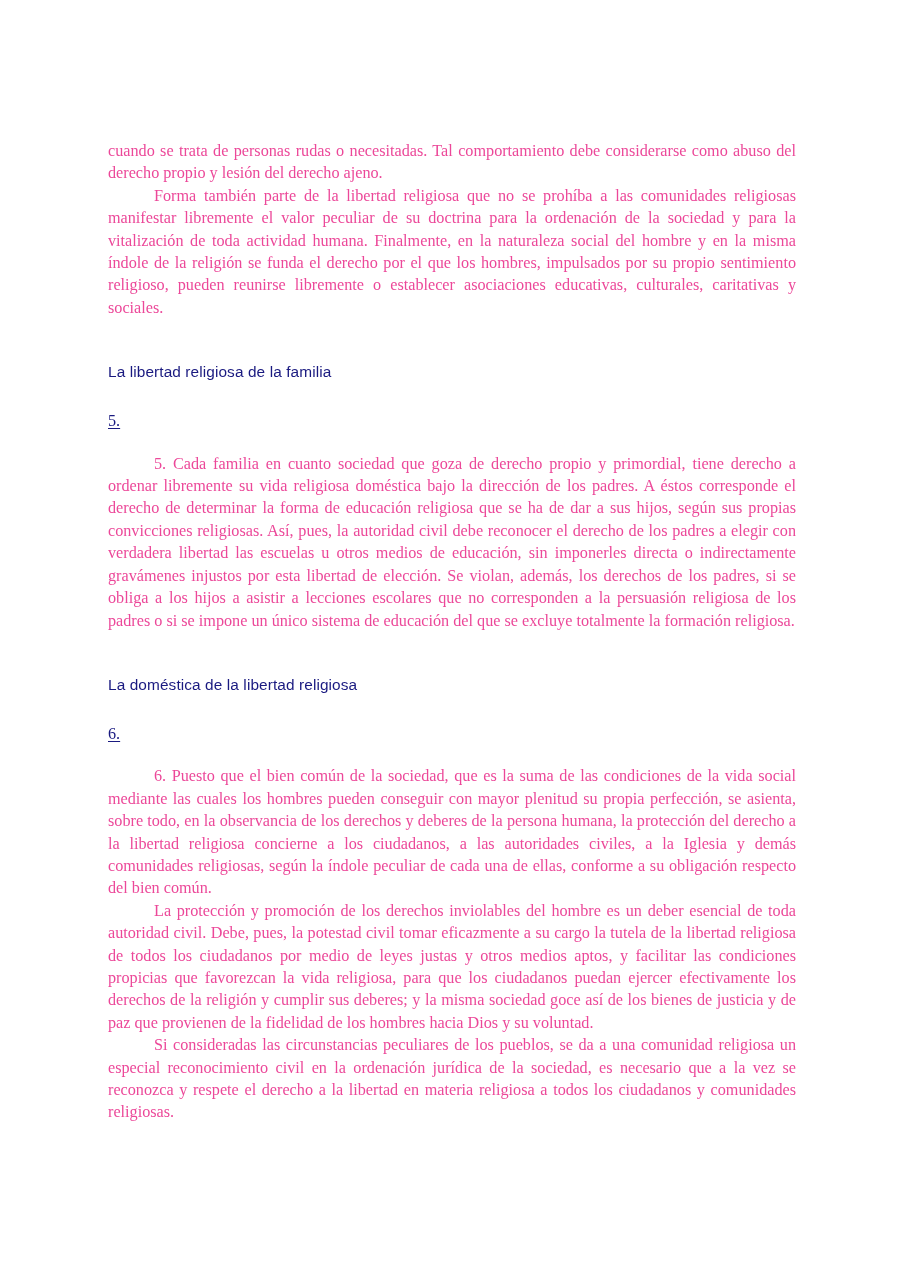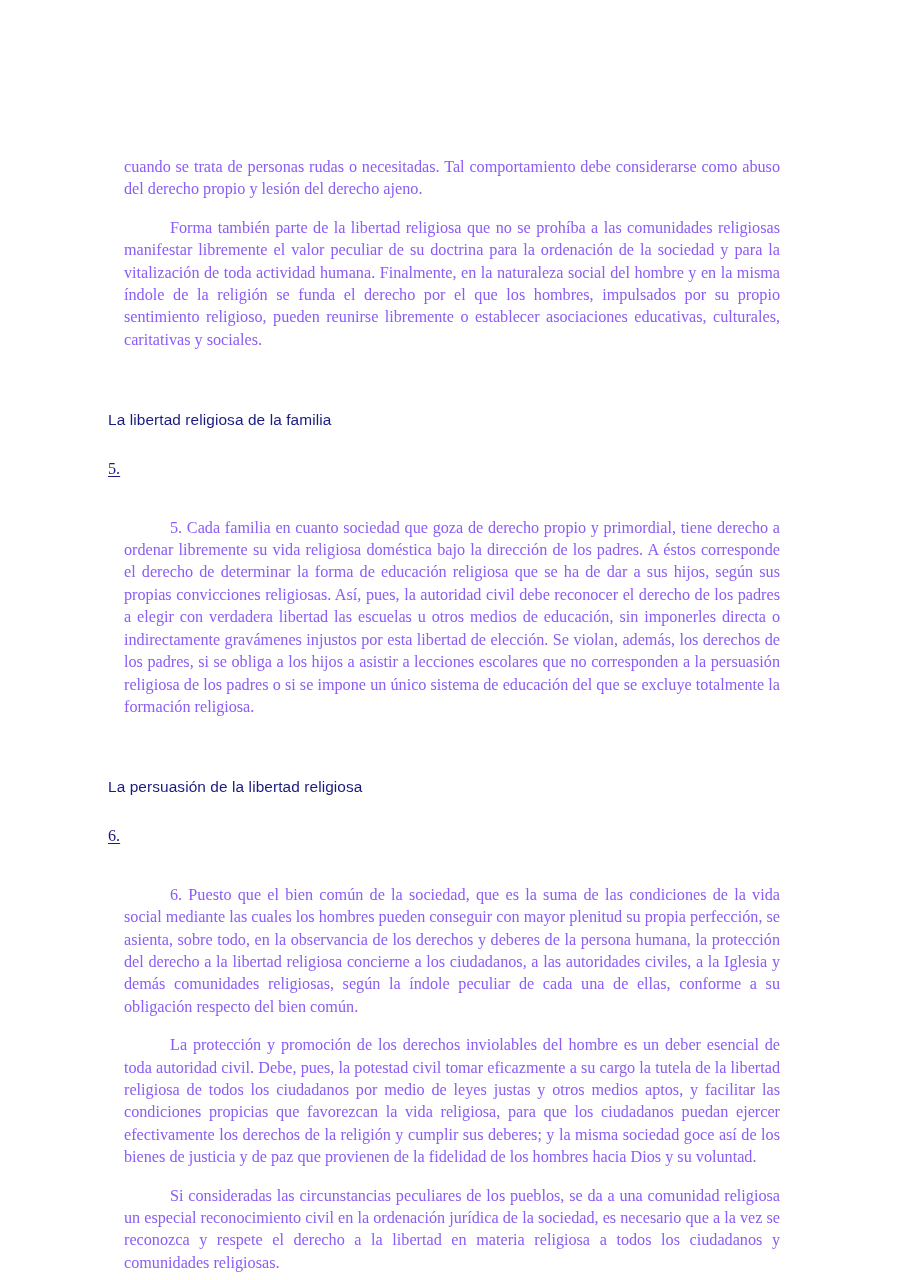--- a/index.html
+++ b/index.html
@@ -23,24 +23,24 @@
     left: 108px;
     top: 140px;
     width: 688px;
   }
 
   
   .para {
     font-family: "Liberation Serif", "DejaVu Serif", serif;
     font-size: 16.2px;
     line-height: 22.4px;
-    color: #8b5cf6;
+    color: #ec4899;
     text-align: justify;
     text-justify: inter-word;
-    margin: 16px;
+    margin: 0;
     hyphens: none;
     -webkit-hyphens: none;
   }
 
   .para.indent {
     text-indent: 46px;
   }
 
   .para.flush {
     text-indent: 0;
@@ -94,21 +94,21 @@
     <div>
       <a class="anchor">5.</a>
     </div>
 
     <div class="sp-after-anchor"></div>
 
     <p class="para indent">5. Cada familia en cuanto sociedad que goza de derecho propio y primordial, tiene derecho a ordenar libremente su vida religiosa doméstica bajo la dirección de los padres. A éstos corresponde el derecho de determinar la forma de educación religiosa que se ha de dar a sus hijos, según sus propias convicciones religiosas. Así, pues, la autoridad civil debe reconocer el derecho de los padres a elegir con verdadera libertad las escuelas u otros medios de educación, sin imponerles directa o indirectamente gravámenes injustos por esta libertad de elección. Se violan, además, los derechos de los padres, si se obliga a los hijos a asistir a lecciones escolares que no corresponden a la persuasión religiosa de los padres o si se impone un único sistema de educación del que se excluye totalmente la formación religiosa.</p>
 
     <div class="sp-before-heading"></div>
 
-    <h2 class="heading">La persuasión de la libertad religiosa</h2>
+    <h2 class="heading">La doméstica de la libertad religiosa</h2>
 
     <div class="sp-after-heading"></div>
 
     <div>
       <a class="anchor">6.</a>
     </div>
 
     <div class="sp-after-anchor"></div>
 
     <p class="para indent">6. Puesto que el bien común de la sociedad, que es la suma de las condiciones de la vida social mediante las cuales los hombres pueden conseguir con mayor plenitud su propia perfección, se asienta, sobre todo, en la observancia de los derechos y deberes de la persona humana, la protección del derecho a la libertad religiosa concierne a los ciudadanos, a las autoridades civiles, a la Iglesia y demás comunidades religiosas, según la índole peculiar de cada una de ellas, conforme a su obligación respecto del bien común.</p>

